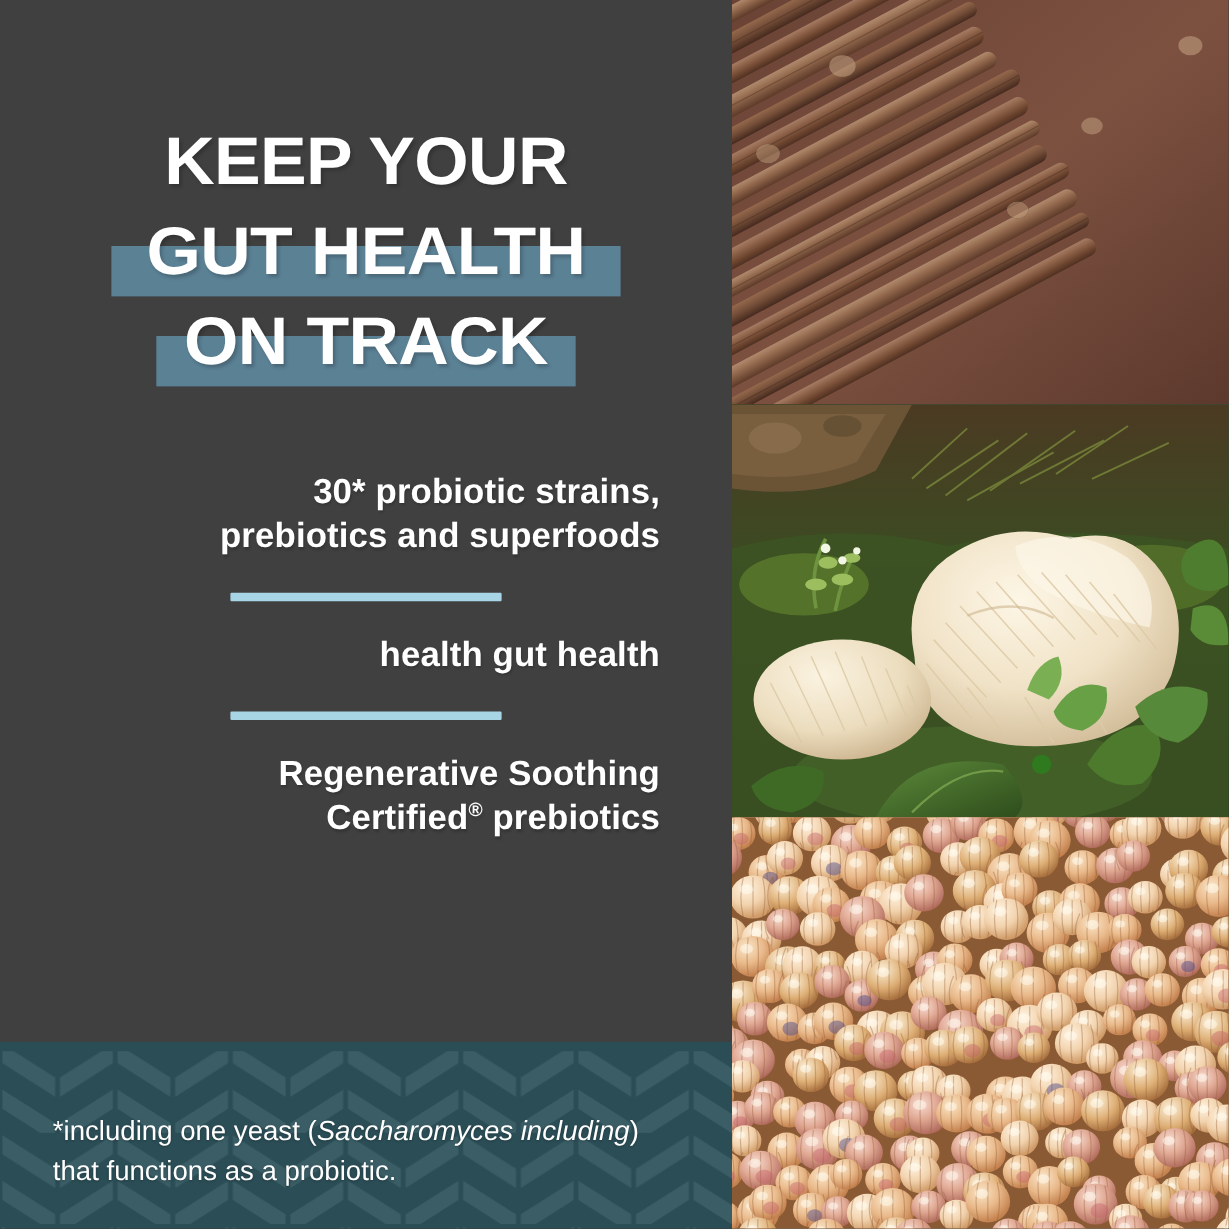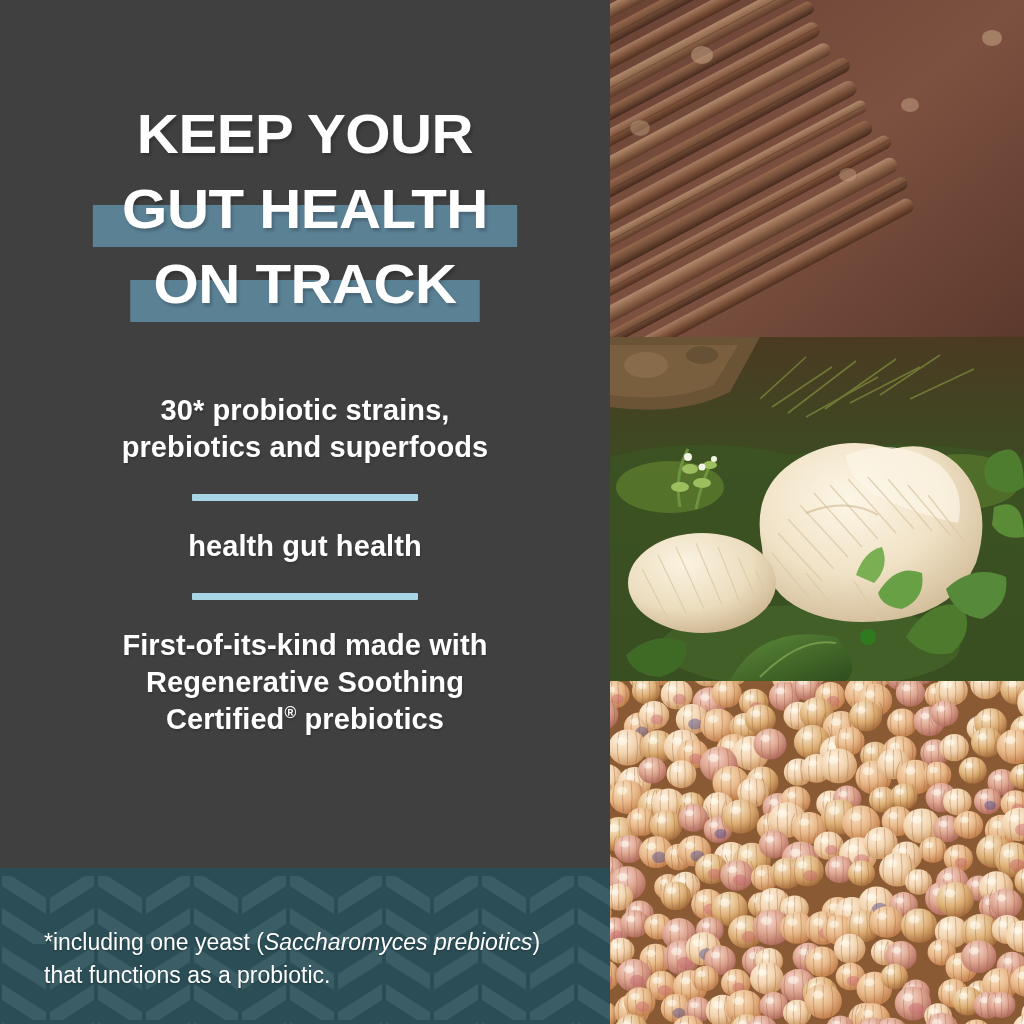--- a/index.html
+++ b/index.html
@@ -49,20 +49,21 @@
   
   .bullets{
     position:absolute;left:0;top:392px;width:610px;text-align:center;
   }
   .bullet{
     color:#ffffff;font-weight:bold;
     font-size:29px;line-height:37px;
     padding:0 60px;
     letter-spacing:0.1px;
     text-shadow:1px 2px 2px rgba(0,0,0,0.18);
+    text-align:right;
   }
   .bullet sup{font-size:16px;vertical-align:super;line-height:0;}
   .divider-wrap{height:62px;display:flex;align-items:center;justify-content:center;}
   .divider{
     width:226px;height:7px;background:#a8d5e6;border-radius:1px;
   }
 
   
   .footnote{
     position:absolute;left:44px;top:926px;width:520px;
@@ -133,28 +134,27 @@
 
       <div class="bullet">
         <div>health gut health</div>
       </div>
 
       <div class="divider-wrap">
         <div class="divider"></div>
       </div>
 
       <div class="bullet">
-        <div>First-of-its-kind made with</div>
         <div>Regenerative Soothing</div>
         <div><span>Certified</span><sup>®</sup><span> prebiotics</span></div>
       </div>
 
     </div>
 
-    <div class="footnote"><span>*including one yeast (</span><i>Saccharomyces prebiotics</i><span>) that functions as a probiotic.</span></div>
+    <div class="footnote"><span>*including one yeast (</span><i>Saccharomyces including</i><span>) that functions as a probiotic.</span></div>
 
   </div>
 
   <div class="photo-column">
 
     <div class="photo photo-licorice">
       <svg viewBox="0 0 414 337" preserveAspectRatio="none" xmlns="http://www.w3.org/2000/svg">
         <defs>
           <linearGradient id="lgBg" x1="0" y1="0" x2="1" y2="1">
             <stop offset="0%" stop-color="#6a4335"></stop>

